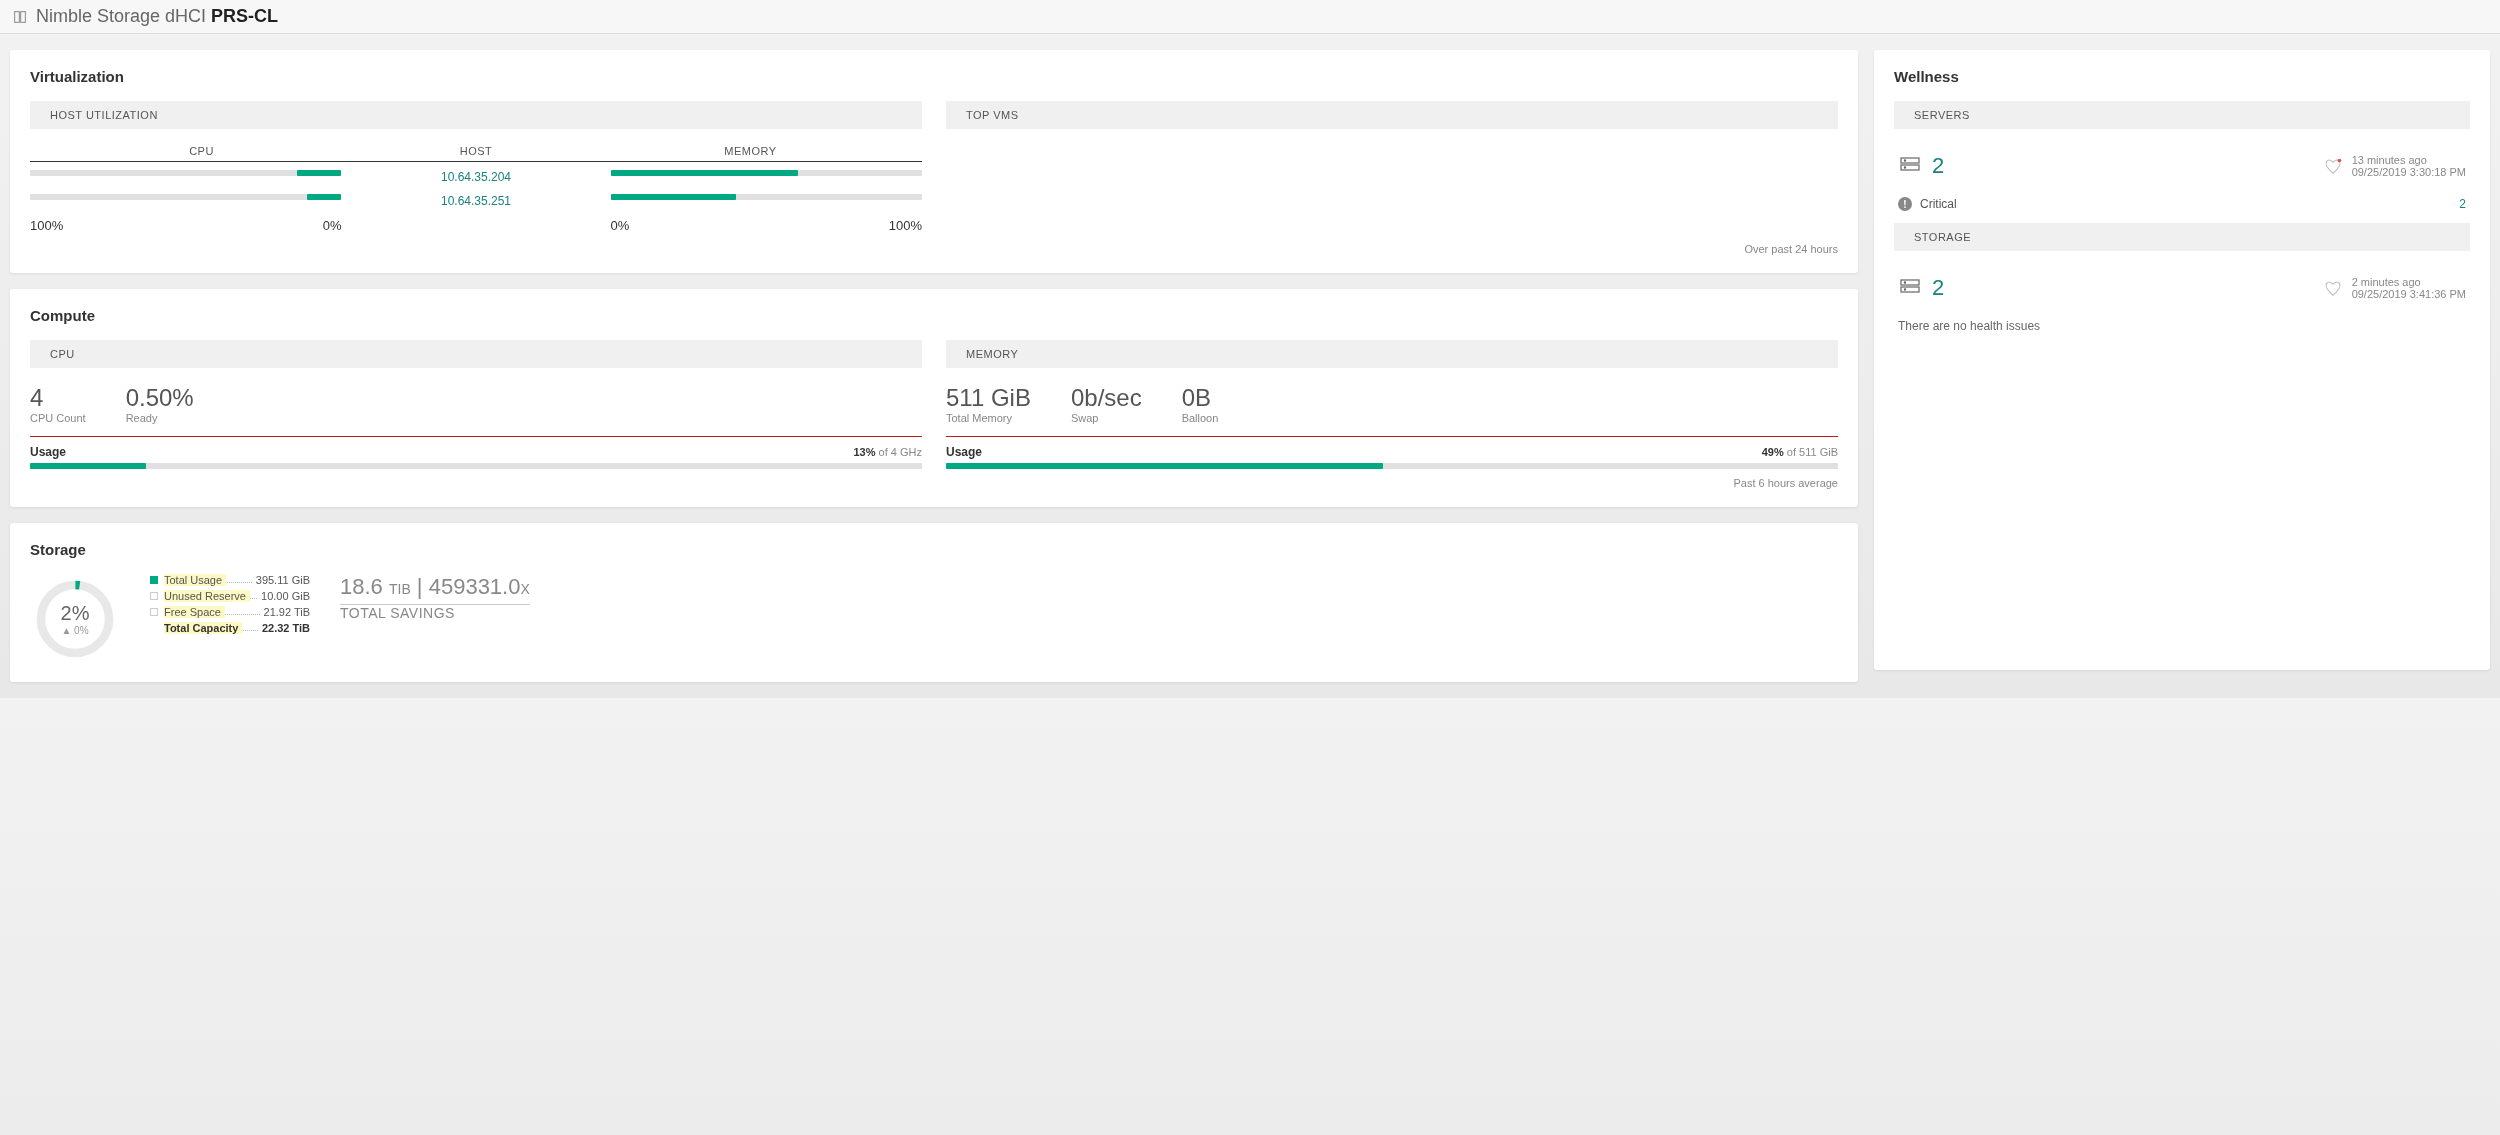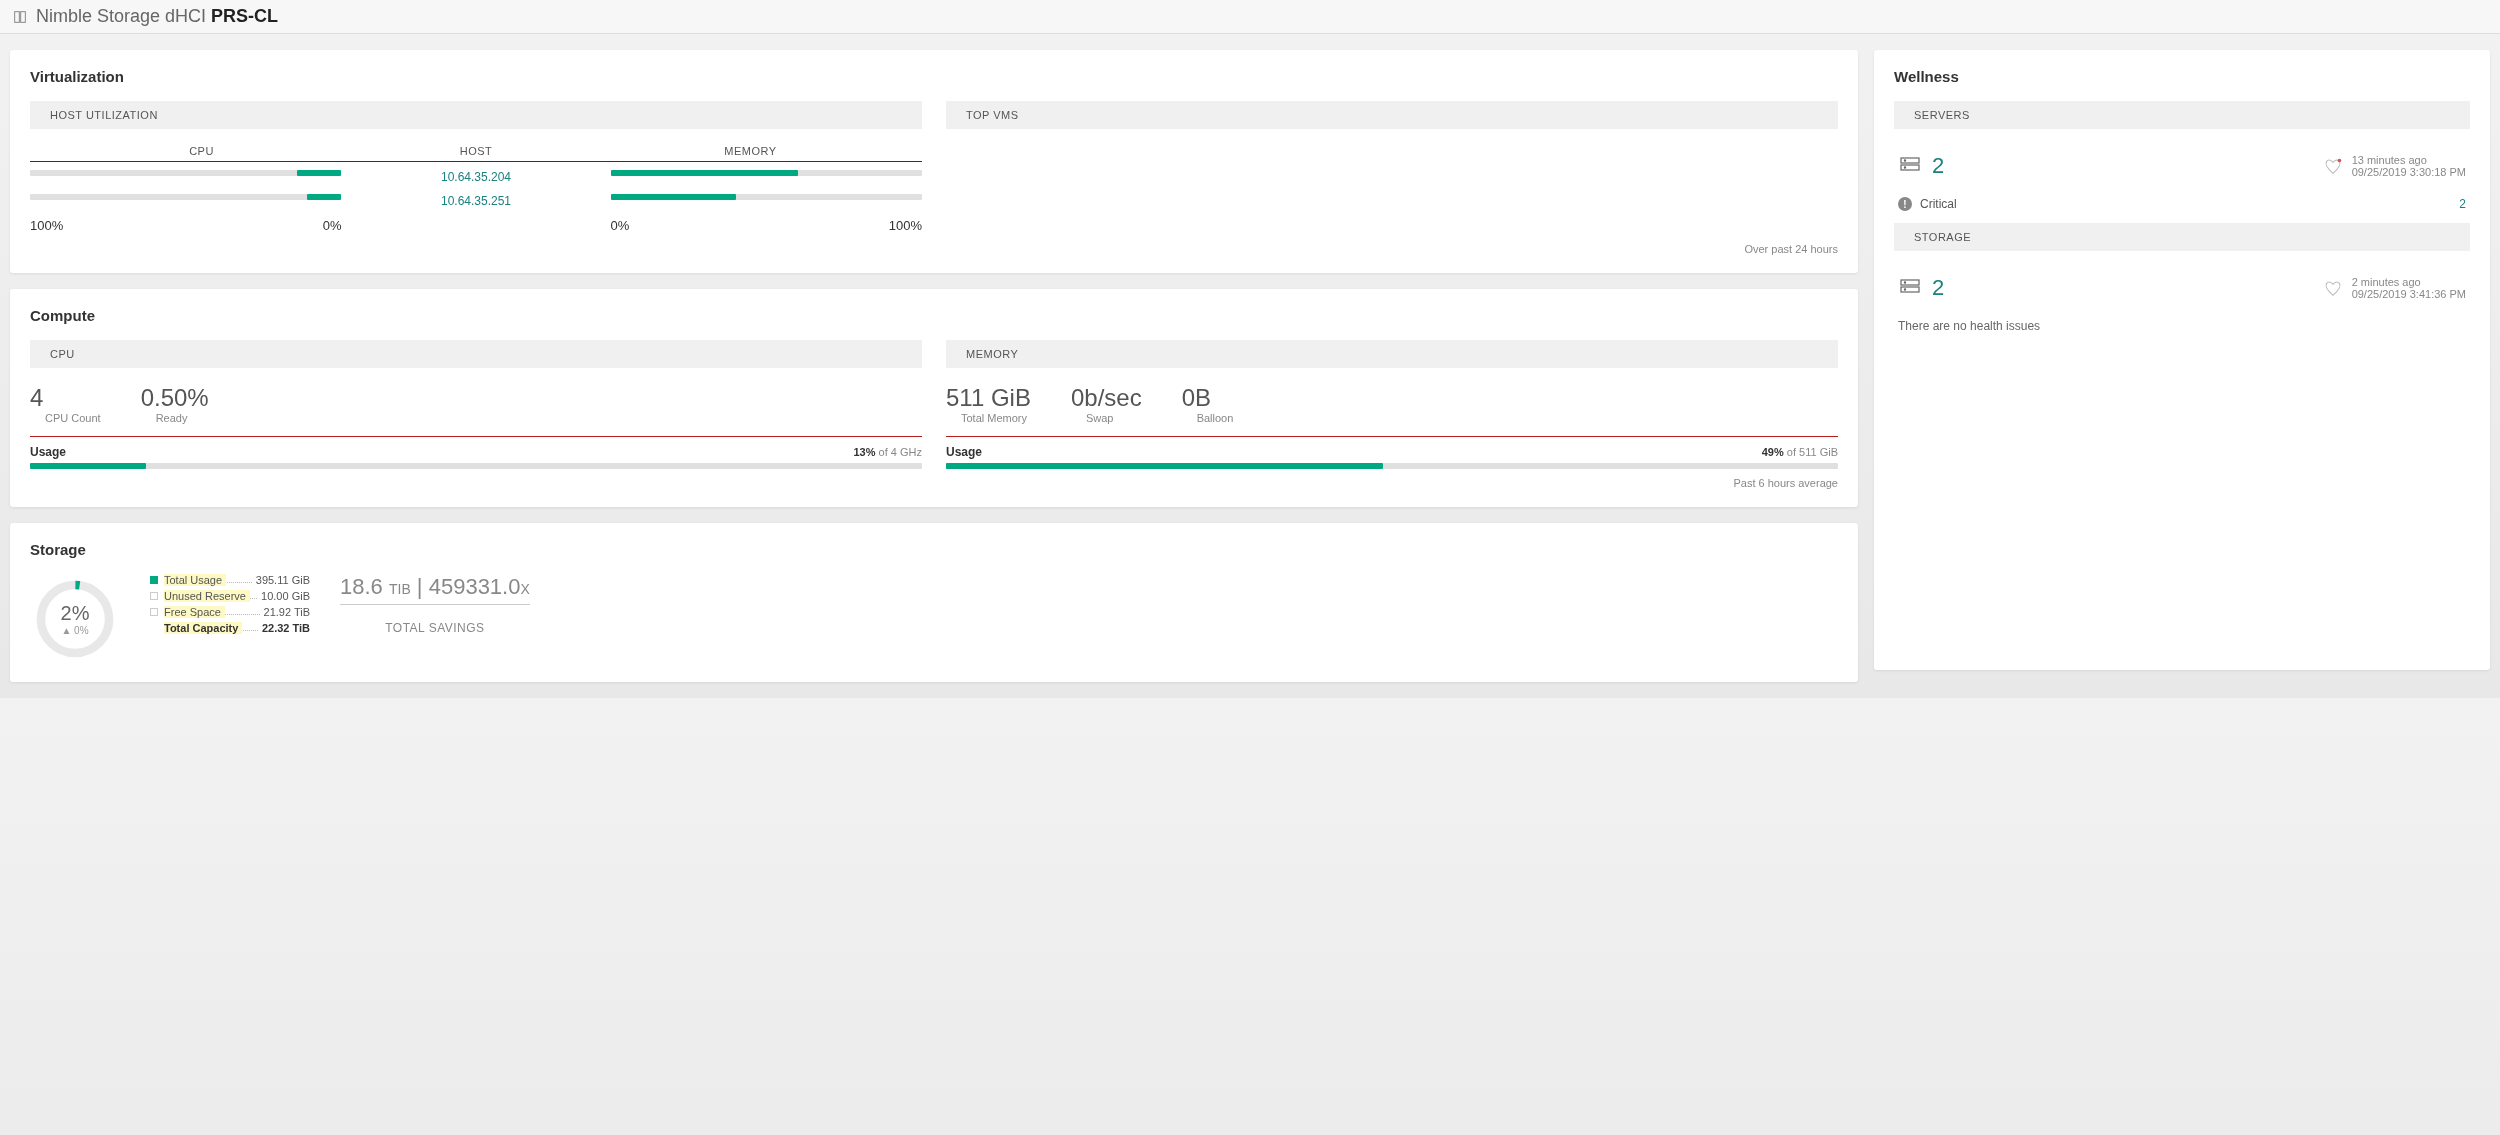--- a/index.html
+++ b/index.html
@@ -85,21 +85,21 @@
   text-align: right;
   font-size: 11px;
   color: #888;
   margin-top: 8px;
 }
 .compute-row { display: flex; gap: 24px; }
 .compute-block { flex: 1; }
 .stats-row { display: flex; gap: 40px; margin-bottom: 12px; }
 .stat { display: flex; flex-direction: column; }
 .stat-val { font-size: 24px; font-weight: 300; color: #555; }
-.stat-lab { font-size: 11px; color: #888; margin-left: 15px; }
+.stat-lab { font-size: 11px; color: #888; }
 .usage-row {
   display: flex;
   justify-content: space-between;
   align-items: baseline;
   border-top: 1px solid #b91c1c;
   padding-top: 8px;
   margin-top: 8px;
 }
 .usage-label { font-size: 12px; font-weight: 600; color: #333; }
 .usage-text { font-size: 11px; color: #888; }
@@ -132,21 +132,21 @@
 .legend-row.bold { font-weight: 600; color: #333; }
 .savings {
   font-size: 22px;
   font-weight: 300;
   color: #888;
   border-bottom: 1px solid #ccc;
   padding-bottom: 4px;
   display: inline-block;
 }
 .savings .unit { font-size: 14px; }
-.savings-lab { font-size: 12px; color: #888; text-align: center; margin-top: 16px; letter-spacing: 0.5px; }
+.savings-lab { font-size: 14px; color: #888; text-align: left; margin-top: 0; letter-spacing: 0.5px; }
 .well-item {
   display: flex;
   justify-content: space-between;
   align-items: center;
   padding: 8px 4px 14px 4px;
 }
 .well-left { display: flex; align-items: center; gap: 10px; }
 .well-icon { width: 24px; height: 24px; color: #666; }
 .well-count { font-size: 22px; color: #1a8080; font-weight: 300; }
 .well-right { display: flex; align-items: center; gap: 8px; font-size: 11px; color: #888; }

